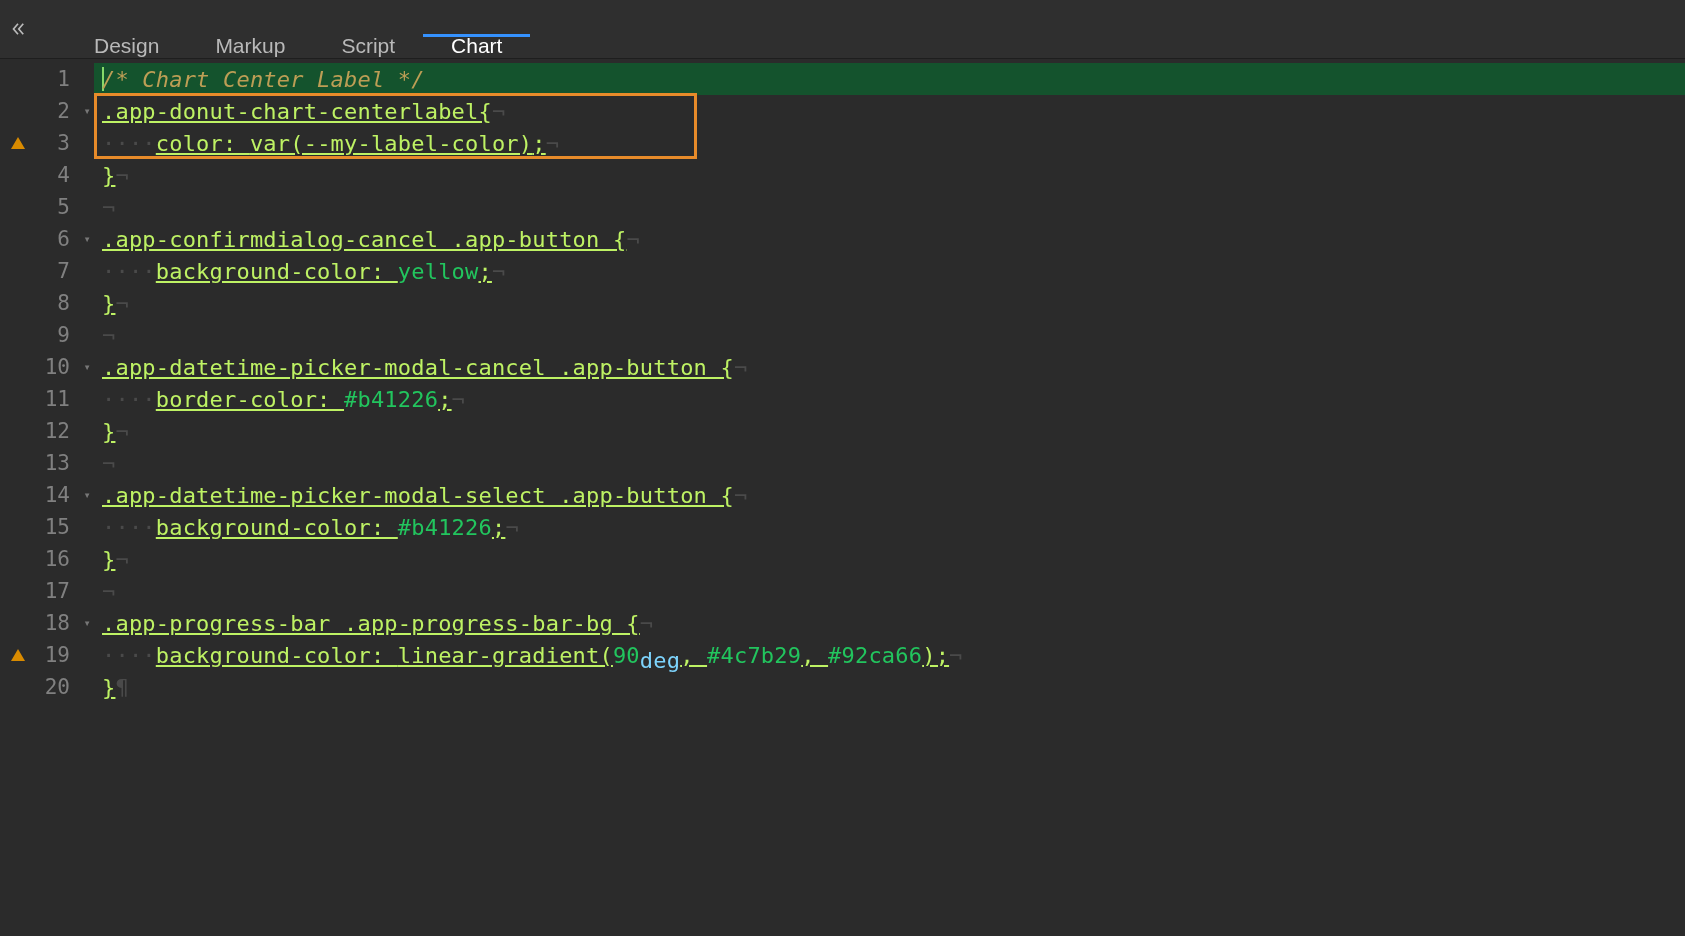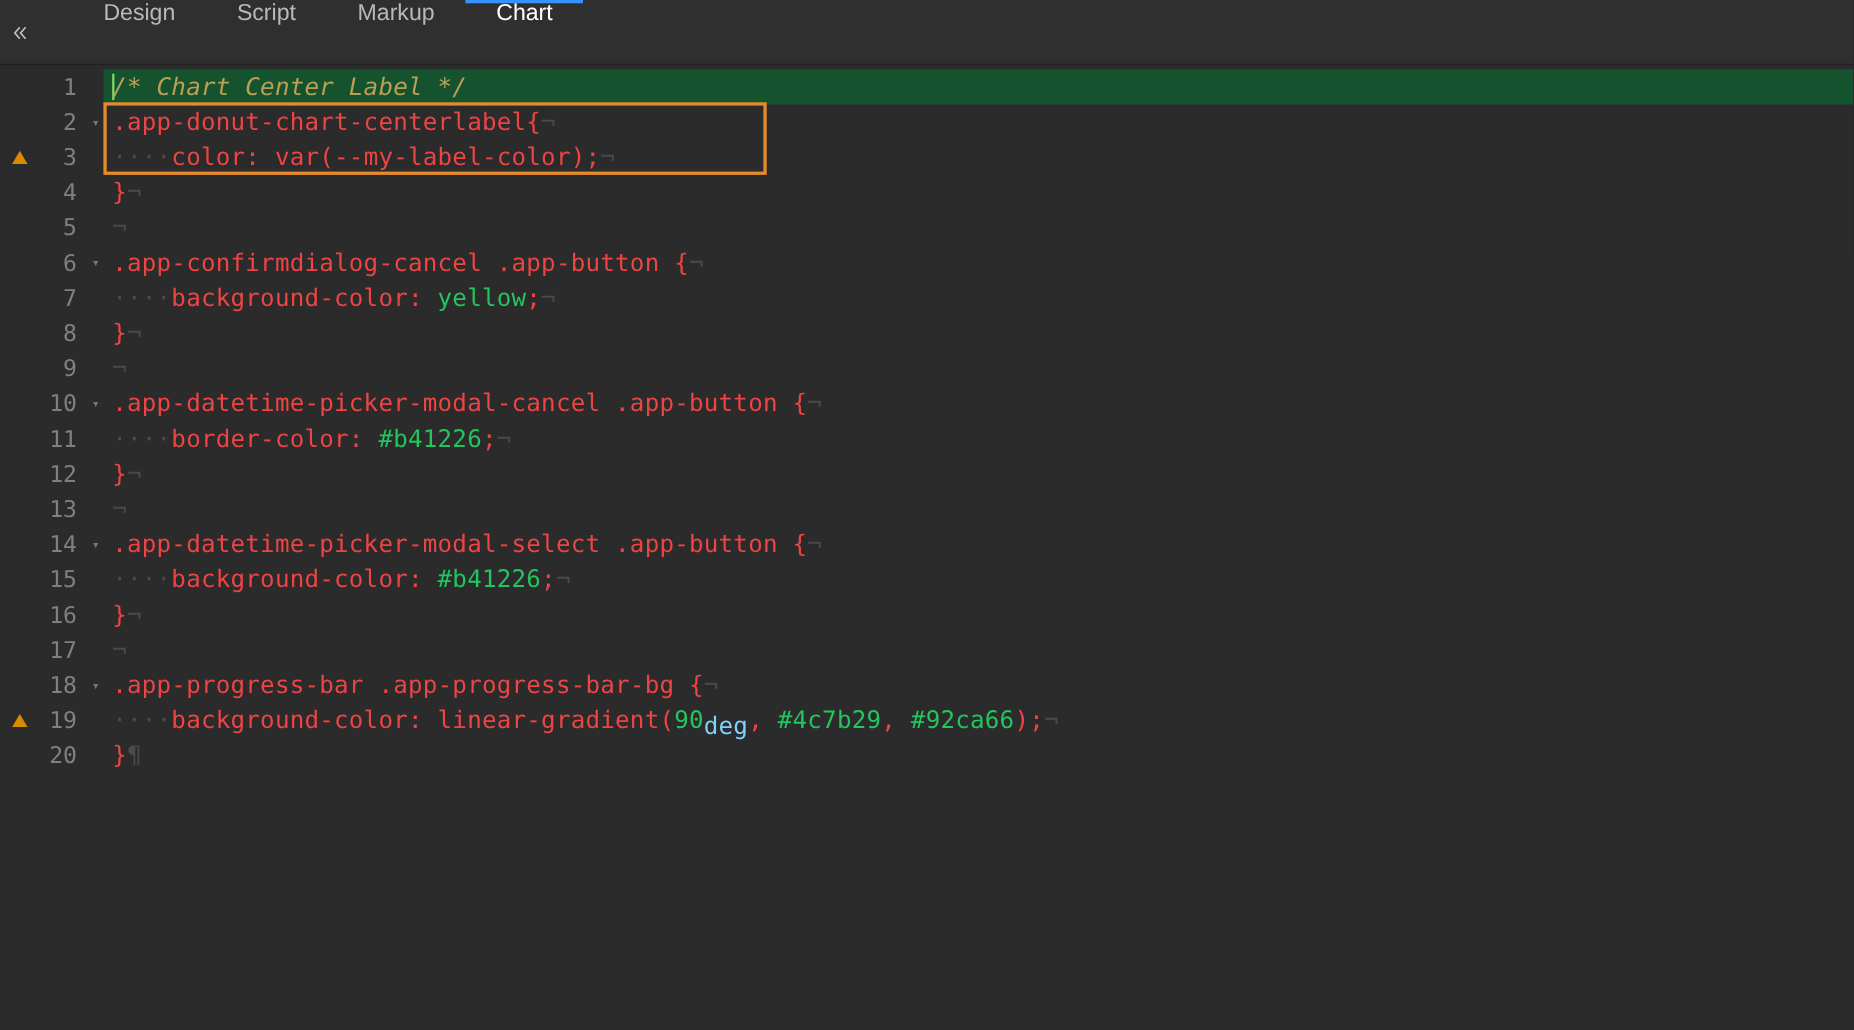--- a/index.html
+++ b/index.html
@@ -1,35 +1,35 @@
 <!DOCTYPE html>
 <html><head>
 <meta charset="utf-8">
 <style>
   * { margin: 0; padding: 0; box-sizing: border-box; }
   html, body { width: 100%; height: 100%; background: #2b2b2b; font-family: "Menlo", "Consolas", "Monaco", monospace; color: #d0d0d0; overflow: hidden; }
   .root { display: flex; flex-direction: column; width: 1685px; height: 936px; }
-  .topbar { display: flex; align-items: flex-start; height: 59px; background: #2f2f2f; border-bottom: 1px solid #1e1e1e; font-family: -apple-system, "Segoe UI", Arial, sans-serif; }
+  .topbar { display: flex; align-items: flex-end; height: 59px; background: #2f2f2f; border-bottom: 1px solid #1e1e1e; font-family: -apple-system, "Segoe UI", Arial, sans-serif; }
   .collapse-btn { width: 36px; height: 59px; display: flex; align-items: center; justify-content: center; color: #aaa; cursor: pointer; }
   .collapse-btn svg { width: 18px; height: 18px; }
   .tabgap { width: 30px; }
   .tab { padding: 0 28px; display: flex; align-items: center; font-size: 21px; color: #b9b9b9; cursor: pointer; position: relative; }
   .tab.active { color: #ffffff; }
   .tab.active::before { content: ""; position: absolute; top: 0; left: 0; right: 0; height: 3px; background: #3592ff; }
   .editor-wrap { display: flex; flex: 1; background: #2b2b2b; }
   .gutter { width: 94px; background: #2b2b2b; display: flex; flex-direction: column; padding-top: 4px; }
   .grow { display: flex; height: 32px; align-items: center; }
   .gicons { width: 36px; display: flex; align-items: center; justify-content: center; }
   .warn-icon { width: 0; height: 0; border-left: 7px solid transparent; border-right: 7px solid transparent; border-bottom: 12px solid #d98b00; position: relative; }
   .gfold { width: 14px; display: flex; align-items: center; justify-content: center; color: #777; font-size: 12px; }
   .gnum { width: 44px; text-align: right; padding-right: 10px; color: #808080; font-size: 21px; font-family: "Menlo","Consolas",monospace; }
   .code { flex: 1; padding-top: 4px; font-size: 22px; letter-spacing: 0.2px; position: relative; }
   .line { height: 32px; display: flex; align-items: center; white-space: pre; padding-left: 8px; }
   .line.active-bg { background: #14532d; }
-  .tok-default { color: #ef4444; }
+  .tok-default { color: #bef264; text-decoration: underline; }
   .tok-comment { color: #bd9e55; font-style: italic; }
   .tok-value { color: #22c55e; }
   .tok-unit { color: #7dd3fc; margin-top: 11px; }
   .ws { color: #4a4a4a; }
   .cursor { display: inline-block; width: 2px; height: 24px; background: #86d96a; vertical-align: middle; margin-right: -2px; }
   .highlight-box { position: absolute; border: 3px solid #e78b2a; pointer-events: none; }
 </style>
 </head>
 <body>
 
@@ -40,24 +40,24 @@
       <svg viewBox="0 0 24 24" fill="none" stroke="#bbb" stroke-width="2.2">
         <polyline points="12,5 6,12 12,19"></polyline>
         <polyline points="19,5 13,12 19,19"></polyline>
       </svg>
     </div>
     <div class="tabgap"></div>
     <div class="tab">
         <span>Design</span>
       </div>
     <div class="tab">
+        <span>Markup</span>
+      </div>
+    <div class="tab">
         <span>Script</span>
-      </div>
-    <div class="tab">
-        <span>Markup</span>
       </div>
     <div class="tab active">
         <span>Chart</span>
       </div>
   </div>
 
   <div class="editor-wrap">
 
     <div class="gutter">
       <div class="grow">

